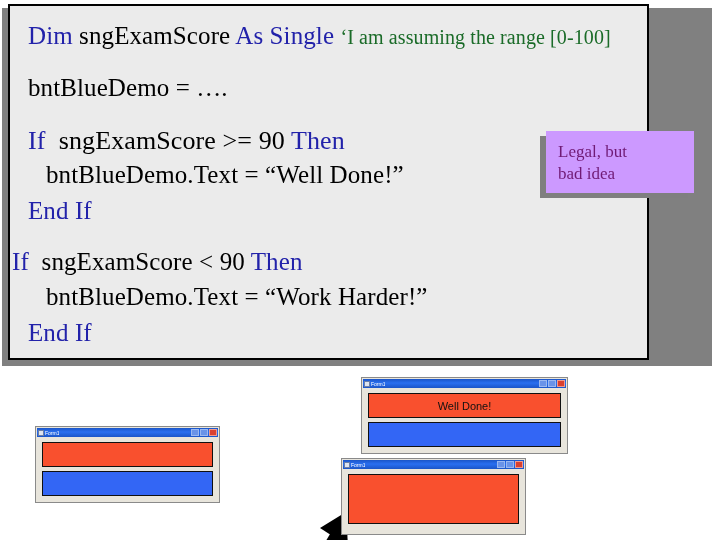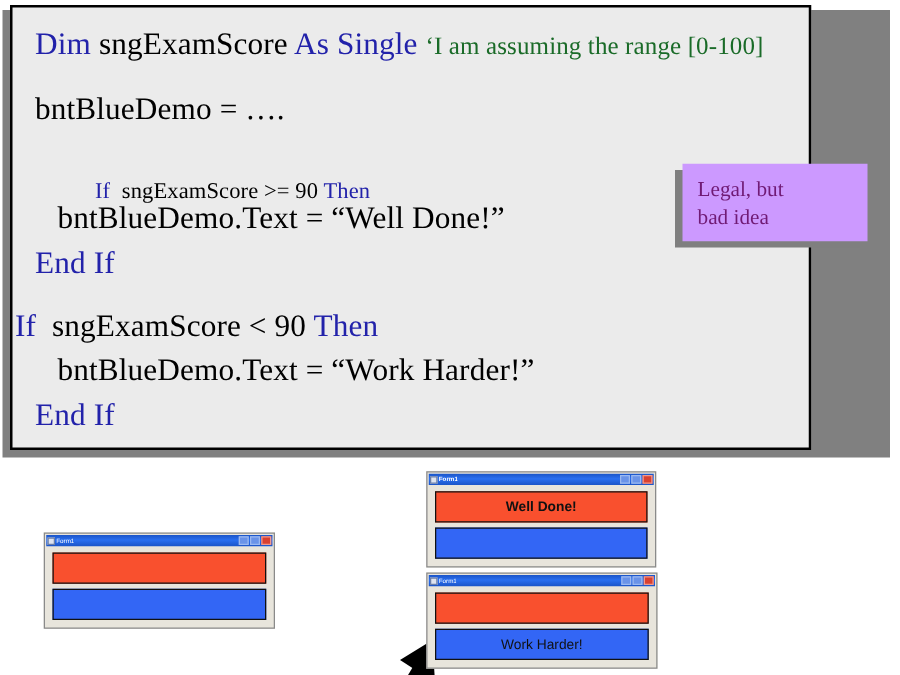--- a/index.html
+++ b/index.html
@@ -41,21 +41,21 @@
     font-family: "Liberation Serif", serif;
     color: #000000;
     letter-spacing: 0.1px;
   }
   .kw { color: #2222aa; }
   .cmt { color: #1a6b28; }
   .blk { color: #000000; }
 
   .l-dim    { left: 18px; top: 16px;  font-size: 25px; }
   .l-assign { left: 18px; top: 68px;  font-size: 25px; }
-  .l-if1    { left: 18px; top: 136px; font-size: 18px; margin-left: 48px; }
+  .l-if1    { left: 18px; top: 120px; font-size: 26px; }
   .l-body1  { left: 36px; top: 155px; font-size: 25px; }
   .l-end1   { left: 18px; top: 191px; font-size: 25px; }
   .l-if2    { left: 2px; top: 242px; font-size: 25px; }
   .l-body2  { left: 36px; top: 277px; font-size: 25px; }
   .l-end2   { left: 18px; top: 313px; font-size: 25px; }
   .cmt-inline { font-size: 20px; }
 
   
   .callout-shadow {
     position: absolute;
@@ -148,21 +148,21 @@
     font-family: "Liberation Sans", sans-serif;
     color: #111111;
     white-space: nowrap;
   }
   .demo-btn.red  { background: #f9502e; }
   .demo-btn.blue { background: #3366f5; }
   .gap { height: 4px; }
 
   
   #win-left   { left: 35px;  top: 426px; width: 185px; height: 77px; }
-  #win-top    { left: 341px; top: 377px; width: 184px; height: 77px; font-weight: bold; }
+  #win-top    { left: 361px; top: 377px; width: 207px; height: 77px; }
   #win-bottom { left: 341px; top: 458px; width: 185px; height: 77px; }
 
   #win-left   .demo-btn { font-size: 11px; }
   #win-top    .demo-btn { font-size: 11px; }
   #win-bottom .demo-btn { font-size: 11px; }
 
   
   .arrows {
     position: absolute;
     left: 0; top: 370px;
@@ -277,15 +277,14 @@
     </div>
     <div class="win-ctrls">
       <span class="win-btn"></span>
       <span class="win-btn"></span>
       <span class="win-btn close"></span>
     </div>
   </div>
   <div class="win-body">
     <div class="demo-btn red"></div>
     <div class="gap"></div>
-    <div class="demo-btn blue">Work Harder!</div>
   </div>
 </div>
 
 </body></html>

